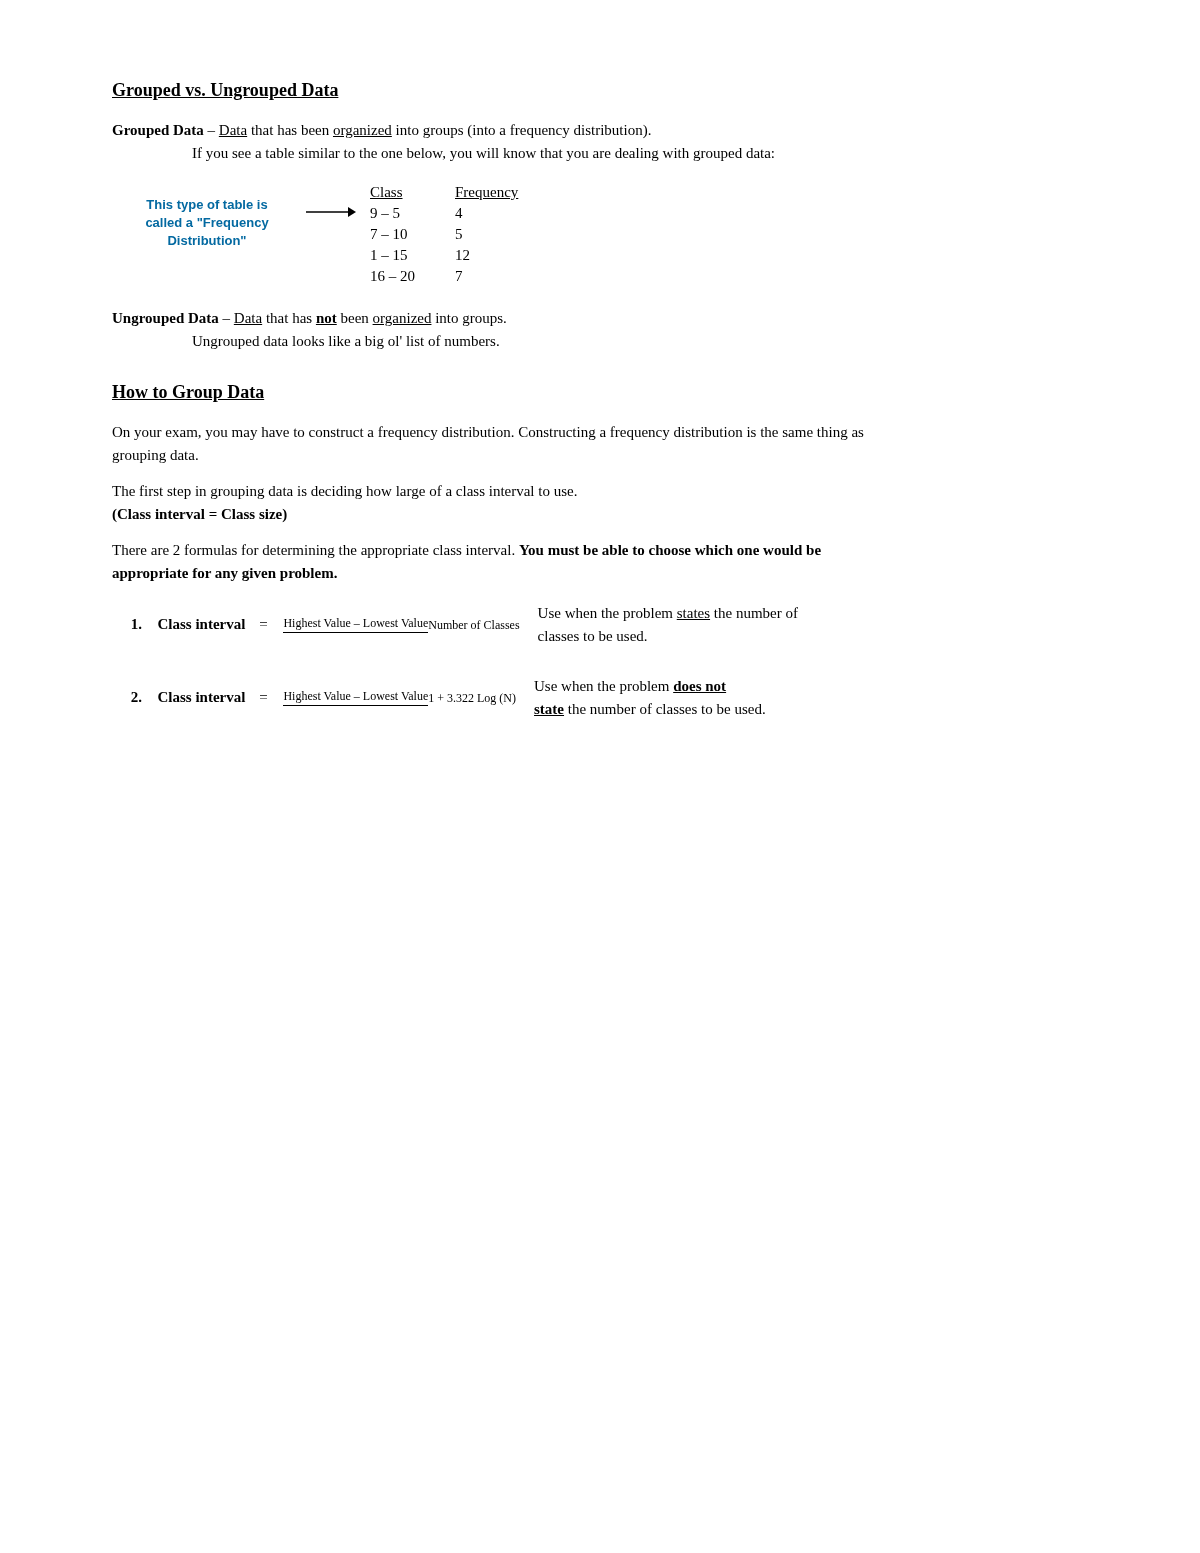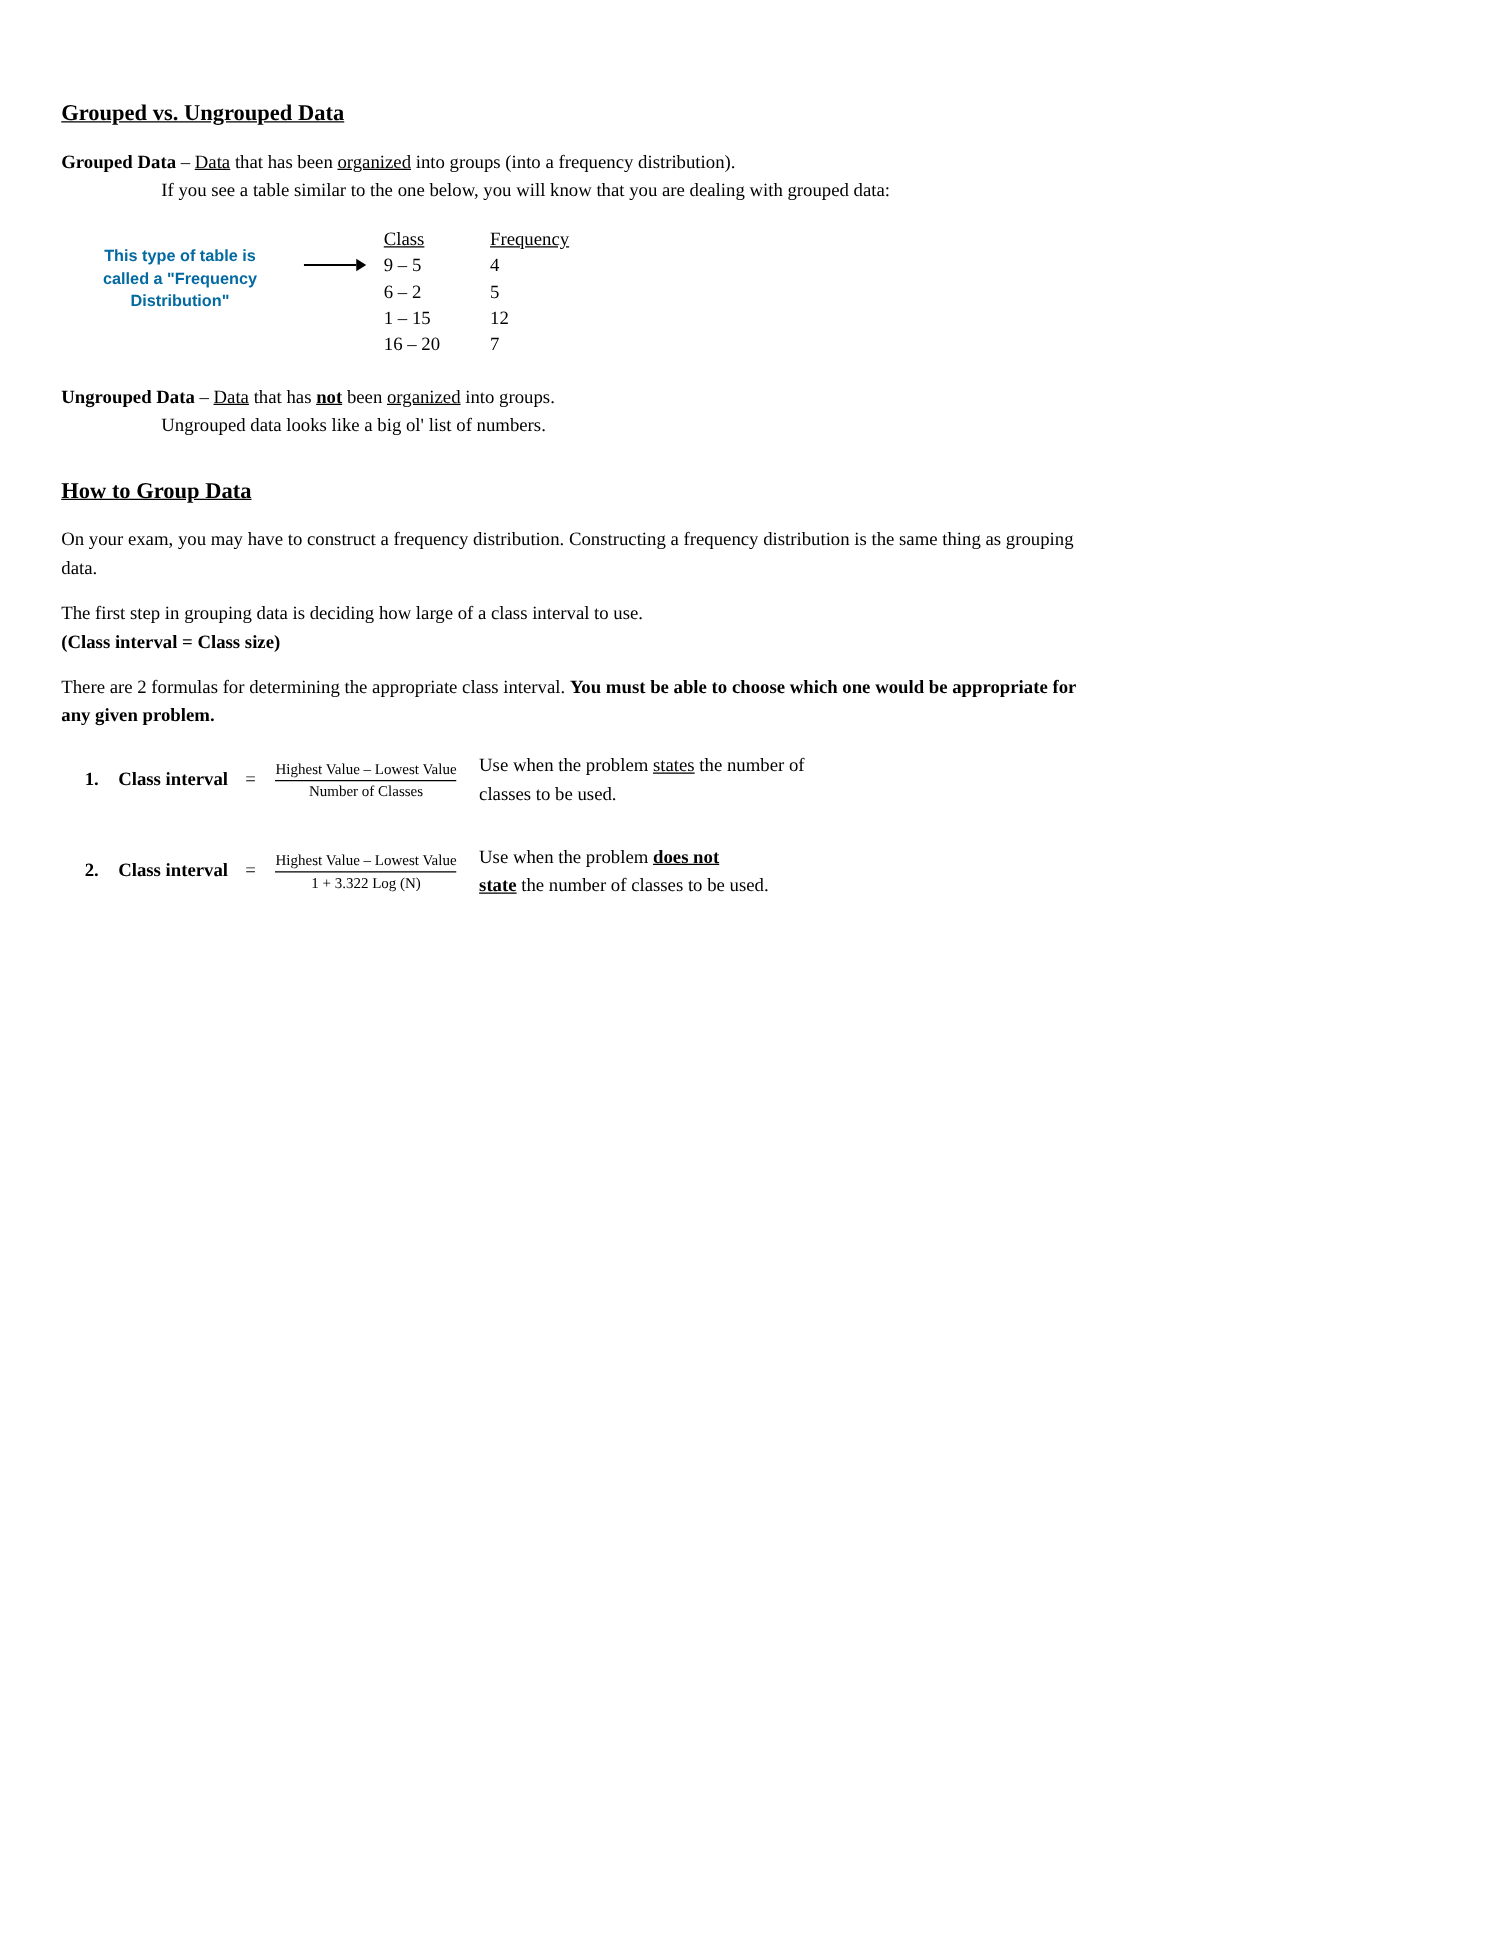--- a/index.html
+++ b/index.html
@@ -14,21 +14,21 @@
       font-size: 15px;
       color: #000;
       width: 1200px;
       min-height: 1553px;
     }
 
     .page {
       width: 990px;
       min-height: 1553px;
       background: #fff;
-      padding: 80px 120px 80px 49px;
+      padding: 80px 120px 80px 112px;
       position: relative;
     }
 
     .section-title {
       font-size: 18px;
       font-weight: bold;
       text-decoration: underline;
       margin-bottom: 18px;
     }
 
@@ -106,21 +106,21 @@
       margin-right: 10px;
     }
 
     .formula-eq {
       font-size: 15px;
       margin-right: 12px;
     }
 
     .formula-fraction {
       display: inline-flex;
-      flex-direction: column;
+      flex-direction: row;
       align-items: center;
       margin-right: 18px;
       font-size: 12px;
     }
 
     .formula-fraction .numerator {
       border-bottom: 1px solid #000;
       padding-bottom: 1px;
       white-space: nowrap;
     }
@@ -178,21 +178,21 @@
               <th>Class</th>
               <th>Frequency</th>
             </tr>
           </thead>
           <tbody id="freq-table-body">
           <tr>
                 <td>9 – 5</td>
                 <td>4</td>
               </tr>
               <tr>
-                <td>6 – 2</td>
+                <td>7 – 10</td>
                 <td>5</td>
               </tr>
               <tr>
                 <td>1 – 15</td>
                 <td>12</td>
               </tr>
               <tr>
                 <td>16 – 20</td>
                 <td>7</td>
               </tr>

